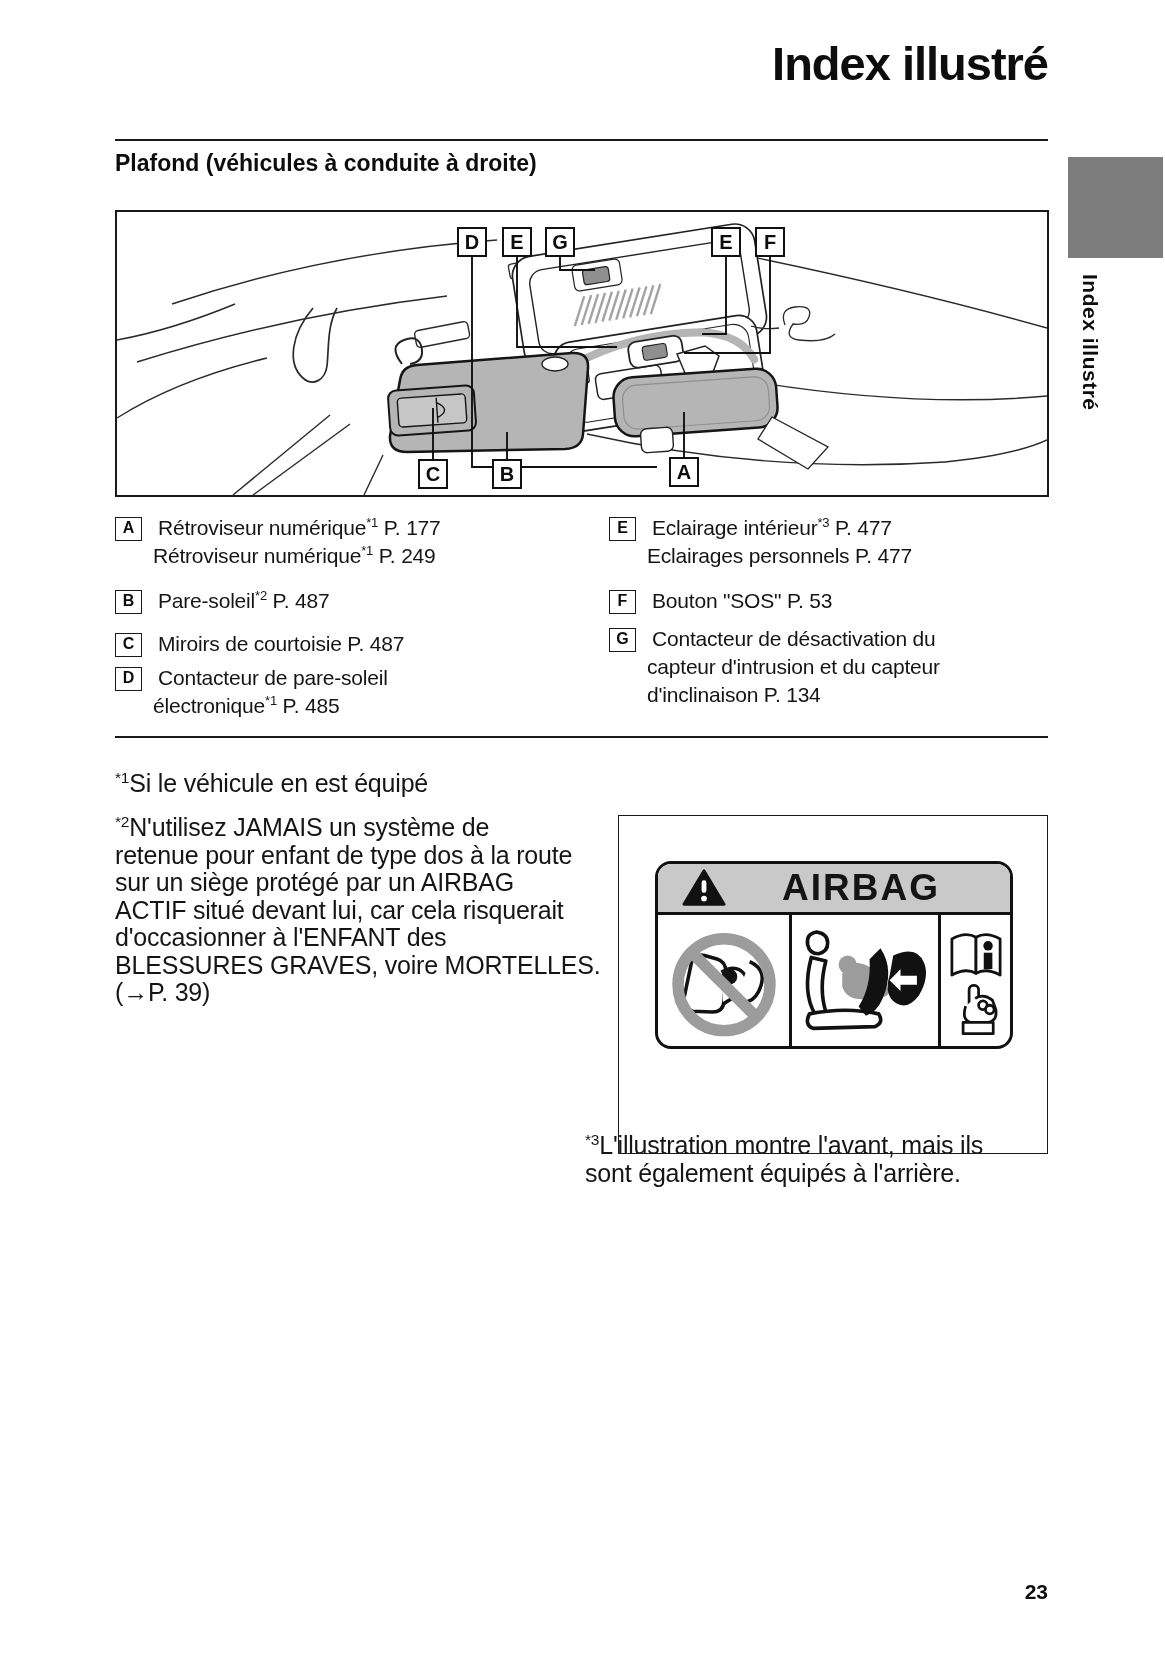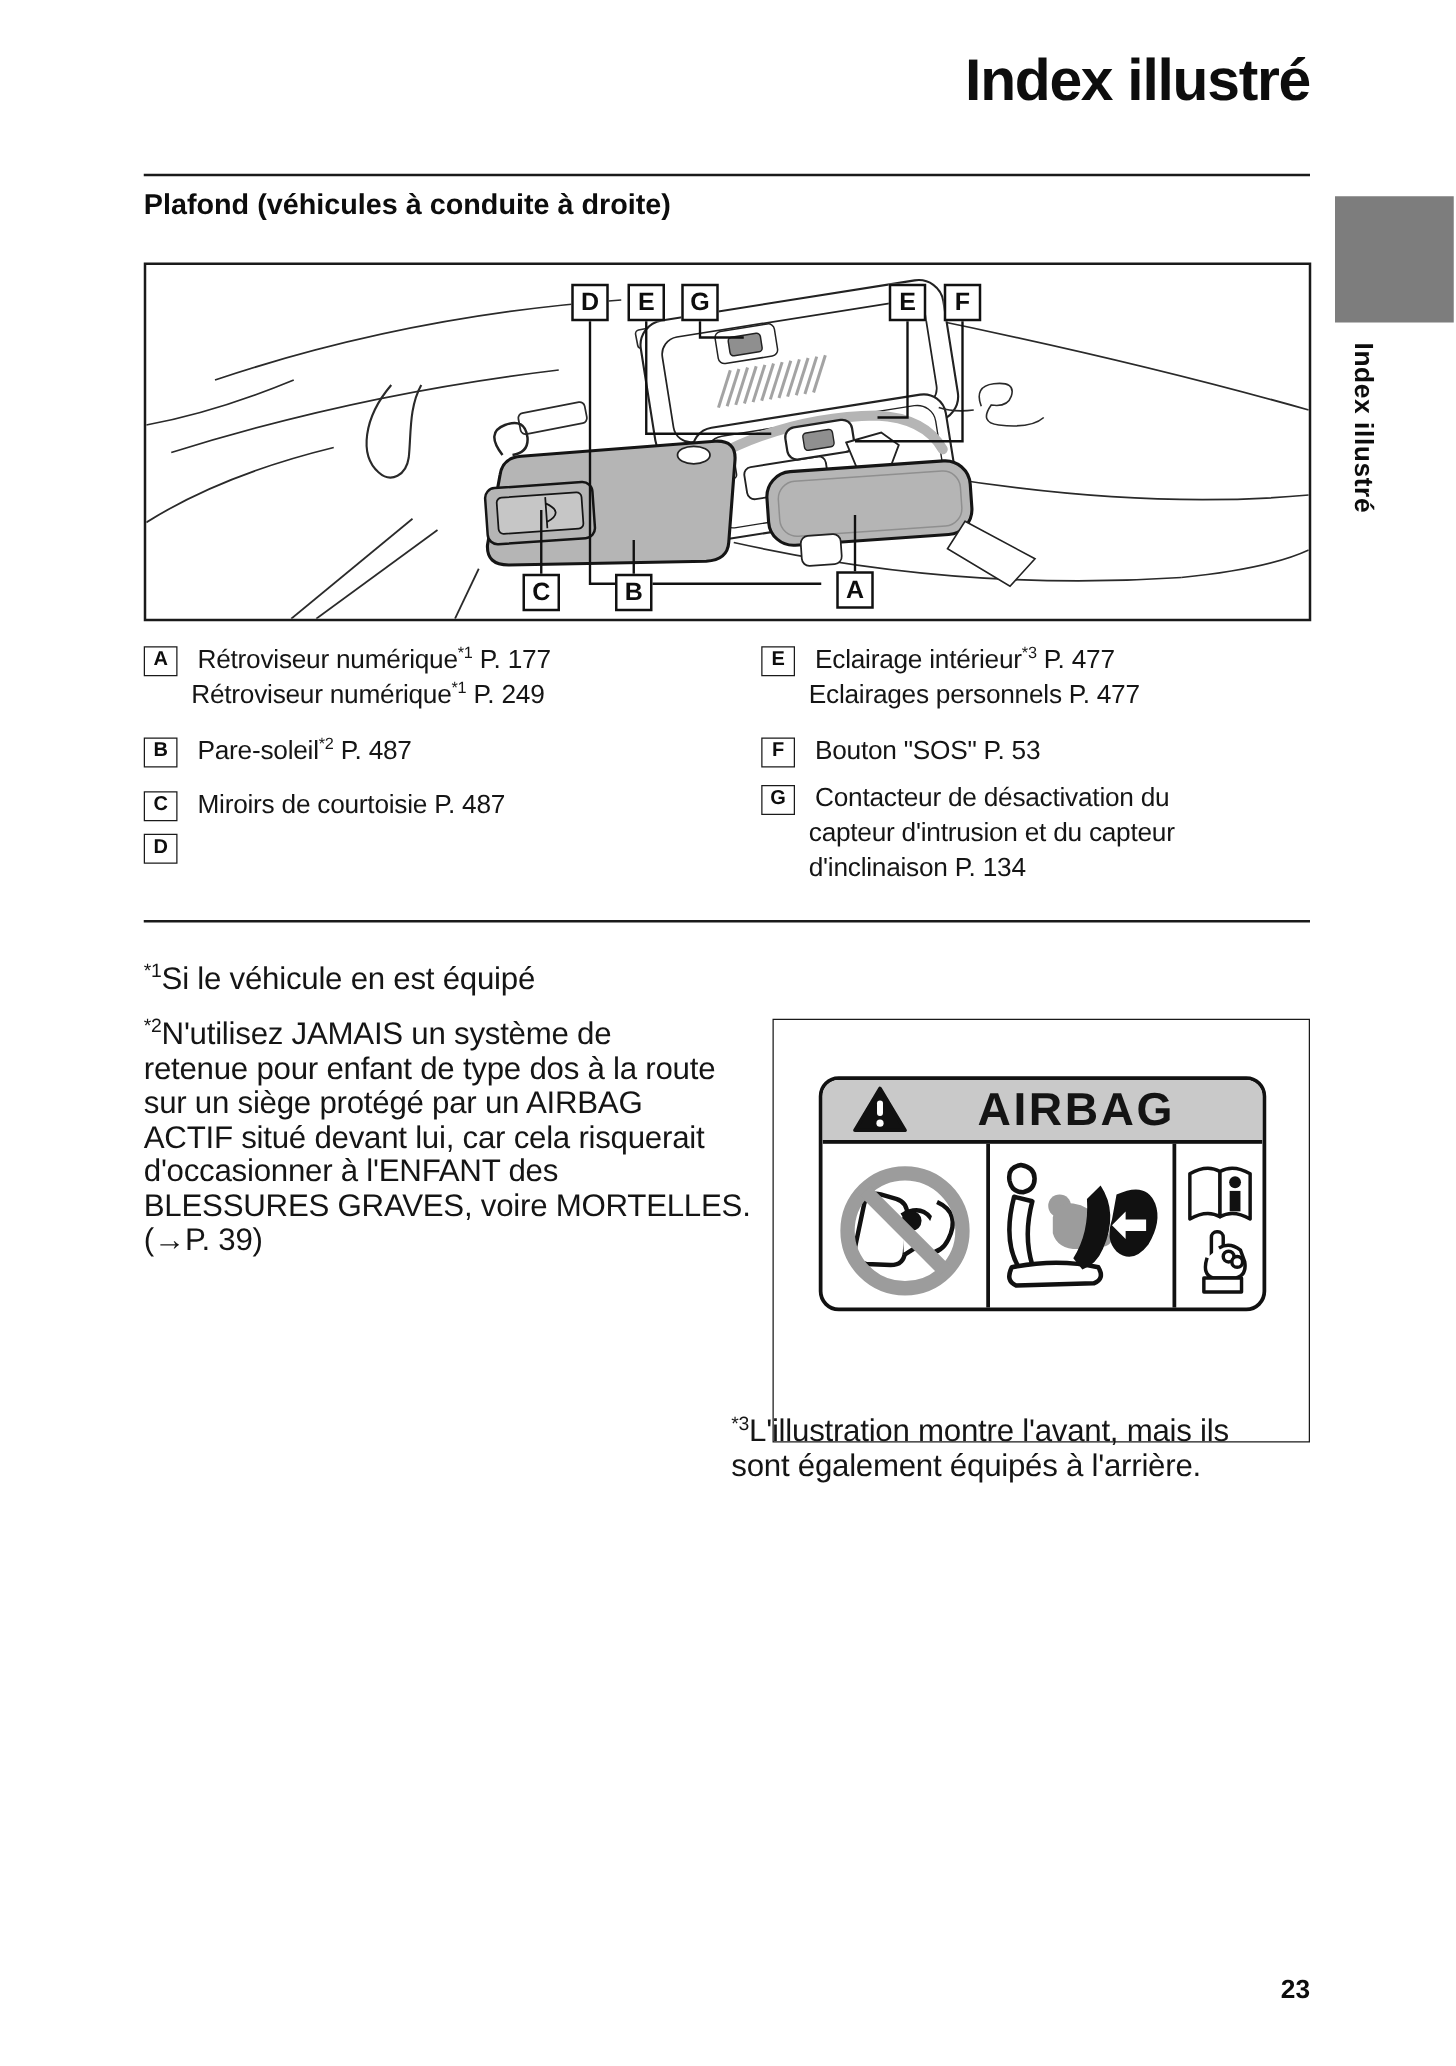--- a/index.html
+++ b/index.html
@@ -166,20 +166,24 @@
     </div>
   </div>
   <div class="lg-row" style="top:630px;left:115px;">
     <div class="lg-badge">C</div>
     <div class="lg-lines">
       <div class="lg-line first"><span>Miroirs de courtoisie P. 487</span><sup></sup><span></span></div>
     </div>
   </div>
   <div class="lg-row" style="top:664px;left:115px;">
     <div class="lg-badge">D</div>
+    <div class="lg-lines">
+      <div class="lg-line first"><span>Contacteur de pare-soleil</span><sup></sup><span></span></div>
+      <div class="lg-line"><span>électronique</span><sup>*1</sup><span> P. 485</span></div>
+    </div>
   </div>
 
   <div class="lg-row" style="top:514px;left:609px;">
     <div class="lg-badge">E</div>
     <div class="lg-lines">
       <div class="lg-line first"><span>Eclairage intérieur</span><sup>*3</sup><span> P. 477</span></div>
       <div class="lg-line"><span>Eclairages personnels P. 477</span><sup></sup><span></span></div>
     </div>
   </div>
   <div class="lg-row" style="top:587px;left:609px;">

